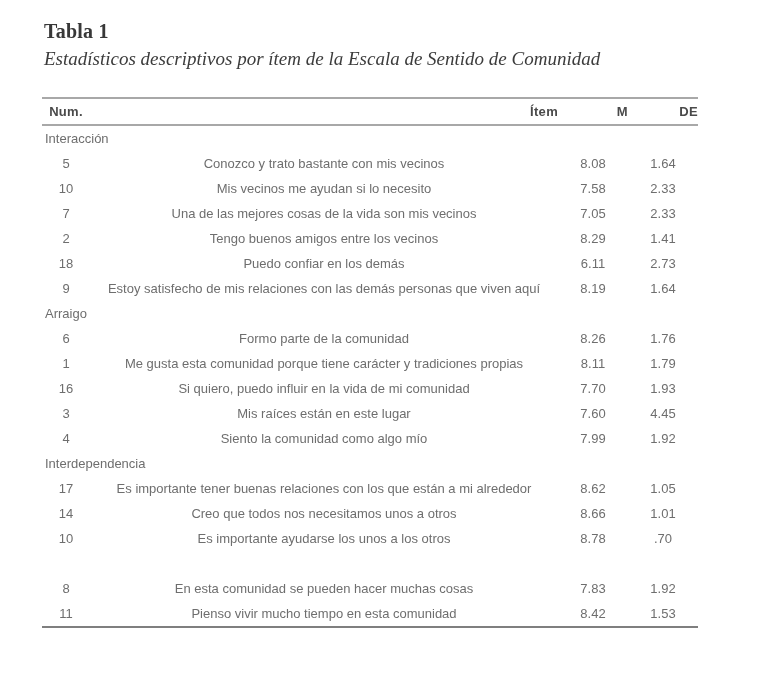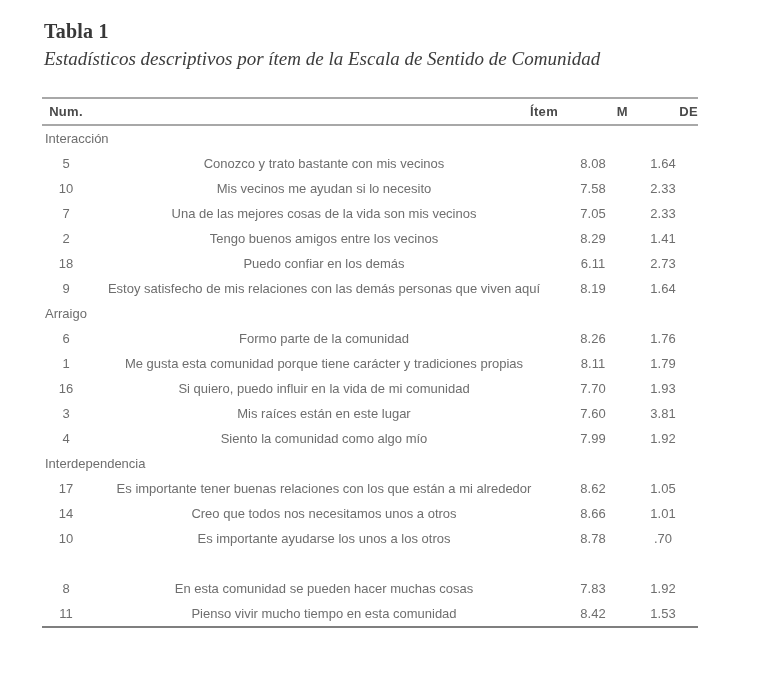--- a/index.html
+++ b/index.html
@@ -155,21 +155,21 @@
         <tr>
           <td>16</td>
           <td>Si quiero, puedo influir en la vida de mi comunidad</td>
           <td>7.70</td>
           <td>1.93</td>
         </tr>
         <tr>
           <td>3</td>
           <td>Mis raíces están en este lugar</td>
           <td>7.60</td>
-          <td>3.81</td>
+          <td>4.45</td>
         </tr>
         <tr>
           <td>4</td>
           <td>Siento la comunidad como algo mío</td>
           <td>7.99</td>
           <td>1.92</td>
         </tr>
         <tr class="section-row">
           <td colspan="4">Interdependencia</td>
         </tr>

